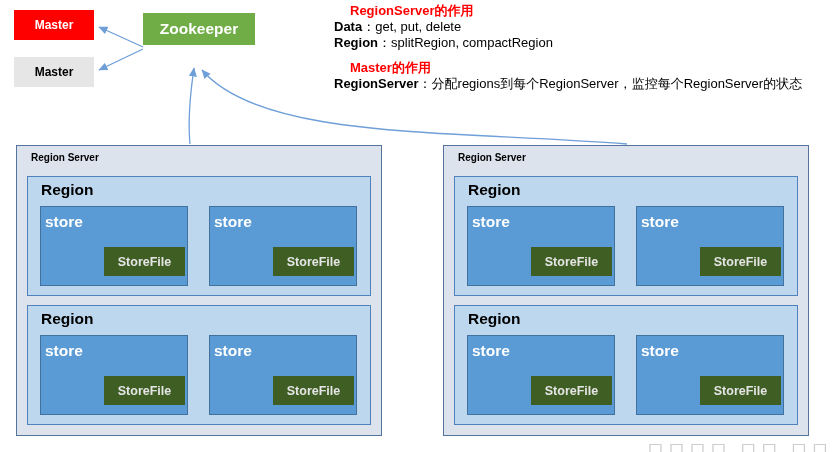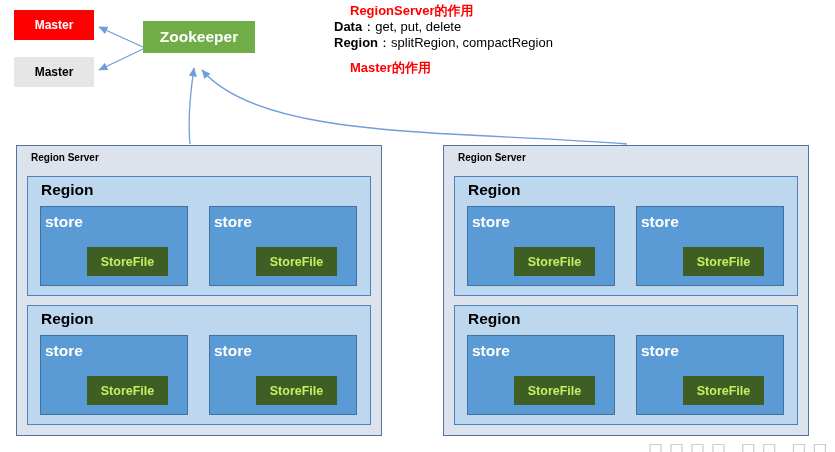--- a/index.html
+++ b/index.html
@@ -7,21 +7,21 @@
     position:relative; width:835px; height:452px; background:#ffffff;
     font-family:"Liberation Sans", sans-serif; overflow:hidden;
   }
   
   .node {
     position:absolute; display:flex; align-items:center; justify-content:center;
     font-weight:bold; font-size:12px;
   }
   .master-active   { left:14px;  top:10px; width:80px;  height:30px; background:var(--master_active_bg,#FF0000); color:#fff; }
   .master-standby  { left:14px;  top:57px; width:80px;  height:30px; background:var(--master_standby_bg,#E7E6E6); color:#000; }
-  .zookeeper-node  { left:143px; top:21px; width:112px; height:32px; background:var(--zookeeper_bg,#70AD47); color:#fff; font-size:15.5px; }
+  .zookeeper-node  { left:143px; top:13px; width:112px; height:32px; background:var(--zookeeper_bg,#70AD47); color:#fff; font-size:15.5px; }
   
   .note { position:absolute; left:334px; font-size:13px; line-height:16px; color:#000; white-space:nowrap; }
   .note-1 { top:3px; }
   .note-2 { top:60px; }
   .note-title { color:var(--note_title,#FF0000); font-weight:bold;margin-left:16px; }
   .term { font-weight:bold; }
   
   .server-panel {
     position:absolute; top:145px; width:366px; height:291px; box-sizing:border-box;
     background:var(--panel_bg,#DCE3ED); border:1.5px solid var(--panel_border,#54749E);
@@ -37,22 +37,22 @@
   .region-2 { top:159px; }
   .region-title { position:absolute; left:13px; top:4px; font-size:15.5px; font-weight:bold; color:#000; }
   .store {
     position:absolute; top:29px; width:148px; height:80px; box-sizing:border-box;
     background:var(--store_bg,#5B9BD5); border:1px solid var(--store_border,#41719C);
   }
   .store-1 { left:12px; }
   .store-2 { left:181px; }
   .store-label { position:absolute; left:4px; top:6px; font-size:15.5px; font-weight:bold; color:#fff; }
   .storefile {
-    position:absolute; right:19px; bottom:9px; width:81px; height:29px;
-    background:var(--storefile_bg,#3F5E23); color:#bef264; font-size:12.5px; font-weight:bold;
+    position:absolute; right:2px; bottom:9px; width:81px; height:29px;
+    background:var(--storefile_bg,#3F5E23); color:#e5e5e5; font-size:12.5px; font-weight:bold;
     display:flex; align-items:center; justify-content:center;margin-left:20px;
   }
   
   .arrows { position:absolute; left:0; top:0; pointer-events:none; }
   .arrow-line { stroke:var(--arrow,#6F9FD8); stroke-width:1.3; fill:none; }
   .arrowhead { fill:var(--arrow,#6F9FD8); }
   
   .watermark {
     position:absolute; right:2px; bottom:0; height:11px; overflow:hidden; width:210px;
     text-align:right; pointer-events:none;
@@ -90,20 +90,21 @@
   </div>
 
   <div class="note note-1">
     <div class="note-title">RegionServer的作用</div>
     <div><span class="term">Data</span><span>：</span><span>get, put, delete</span></div>
     <div><span class="term">Region</span><span>：</span><span>splitRegion, compactRegion</span></div>
   </div>
 
   <div class="note note-2">
     <div class="note-title">Master的作用</div>
+    <div><span class="term">RegionServer</span><span>：</span><span>分配regions到每个RegionServer，监控每个RegionServer的状态</span></div>
   </div>
 
   <div class="server-panel server-left">
     <div class="panel-title">Region Server</div>
     <div class="region region-1">
       <div class="region-title">Region</div>
       <div class="store store-1">
         <div class="store-label">store</div>
         <div class="storefile">StoreFile</div>
       </div>

